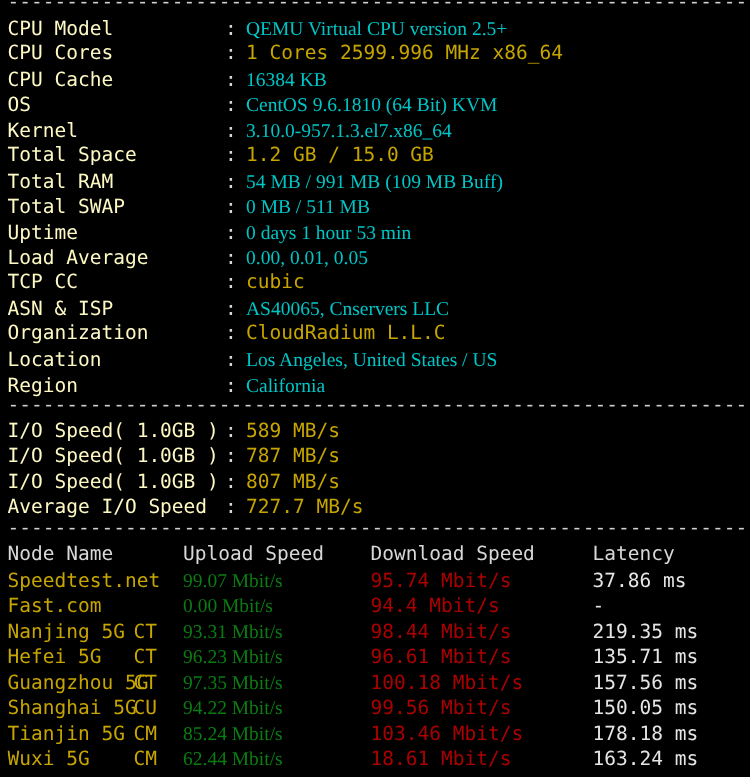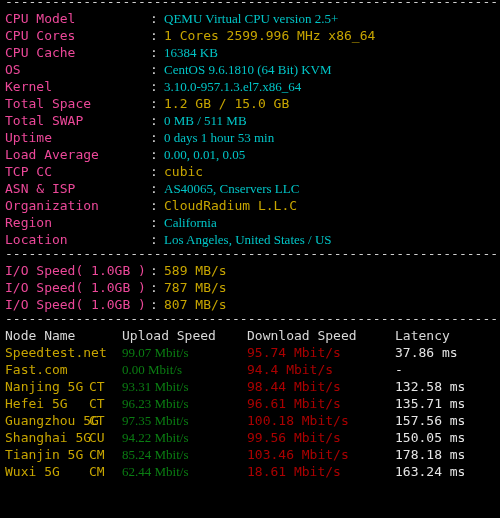--- a/index.html
+++ b/index.html
@@ -47,21 +47,21 @@
   
   .info-row {
     height: 17px;
     line-height: 17px;
     white-space: pre;
     overflow: hidden;
   }
   .info-label {
     display: inline-block;
     width: 145px;
-    color: #ec4899;
+    color: #fef9c3;
     white-space: pre;
   }
   .info-colon {
     display: inline-block;
     width: 14px;
     color: #d8d8d8;
   }
   .info-value { white-space: pre; }
 
   .v-cyan   { color: #00c5c7; font-family: Liberation Serif, serif; }
@@ -96,45 +96,47 @@
 
   <div class="sep sep-top pad">----------------------------------------------------------------------</div>
 
   <div id="system-info-block" class="pad">
       <div class="info-row"><span class="info-label">CPU Model</span><span class="info-colon">:</span><span class="info-value v-cyan">QEMU Virtual CPU version 2.5+</span></div>
       <div class="info-row"><span class="info-label">CPU Cores</span><span class="info-colon">:</span><span class="info-value v-yellow">1 Cores 2599.996 MHz x86_64</span></div>
       <div class="info-row"><span class="info-label">CPU Cache</span><span class="info-colon">:</span><span class="info-value v-cyan">16384 KB</span></div>
       <div class="info-row"><span class="info-label">OS</span><span class="info-colon">:</span><span class="info-value v-cyan">CentOS 9.6.1810 (64 Bit) KVM</span></div>
       <div class="info-row"><span class="info-label">Kernel</span><span class="info-colon">:</span><span class="info-value v-cyan">3.10.0-957.1.3.el7.x86_64</span></div>
       <div class="info-row"><span class="info-label">Total Space</span><span class="info-colon">:</span><span class="info-value v-yellow">1.2 GB / 15.0 GB</span></div>
+      <div class="info-row"><span class="info-label">Total RAM</span><span class="info-colon">:</span><span class="info-value v-cyan">54 MB / 991 MB (109 MB Buff)</span></div>
       <div class="info-row"><span class="info-label">Total SWAP</span><span class="info-colon">:</span><span class="info-value v-cyan">0 MB / 511 MB</span></div>
       <div class="info-row"><span class="info-label">Uptime</span><span class="info-colon">:</span><span class="info-value v-cyan">0 days 1 hour 53 min</span></div>
       <div class="info-row"><span class="info-label">Load Average</span><span class="info-colon">:</span><span class="info-value v-cyan">0.00, 0.01, 0.05</span></div>
       <div class="info-row"><span class="info-label">TCP CC</span><span class="info-colon">:</span><span class="info-value v-yellow">cubic</span></div>
       <div class="info-row"><span class="info-label">ASN &amp; ISP</span><span class="info-colon">:</span><span class="info-value v-cyan">AS40065, Cnservers LLC</span></div>
       <div class="info-row"><span class="info-label">Organization</span><span class="info-colon">:</span><span class="info-value v-yellow">CloudRadium L.L.C</span></div>
+      <div class="info-row"><span class="info-label">Location</span><span class="info-colon">:</span><span class="info-value v-cyan">Los Angeles, United States / US</span></div>
       <div class="info-row"><span class="info-label">Region</span><span class="info-colon">:</span><span class="info-value v-cyan">California</span></div>
-      <div class="info-row"><span class="info-label">Location</span><span class="info-colon">:</span><span class="info-value v-cyan">Los Angeles, United States / US</span></div>
     </div>
 
   <div class="sep sep-mid pad">----------------------------------------------------------------------</div>
 
   <div id="io-block" class="pad">
       <div class="info-row"><span class="info-label">I/O Speed( 1.0GB )</span><span class="info-colon">:</span><span class="info-value v-yellow">589 MB/s</span></div>
       <div class="info-row"><span class="info-label">I/O Speed( 1.0GB )</span><span class="info-colon">:</span><span class="info-value v-yellow">787 MB/s</span></div>
       <div class="info-row"><span class="info-label">I/O Speed( 1.0GB )</span><span class="info-colon">:</span><span class="info-value v-yellow">807 MB/s</span></div>
+      <div class="info-row"><span class="info-label">Average I/O Speed</span><span class="info-colon">:</span><span class="info-value v-yellow">727.7 MB/s</span></div>
     </div>
 
   <div class="sep sep-mid pad">----------------------------------------------------------------------</div>
 
   <div id="speedtest-block" class="pad">
       <div class="tbl-row hdr"><span class="c-node">Node Name</span><span class="c-isp"></span><span class="c-up">Upload Speed</span><span class="c-down">Download Speed</span><span class="c-lat">Latency</span></div>
       <div class="tbl-row"><span class="c-node n-name">Speedtest.net</span><span class="c-isp n-isp"></span><span class="c-up n-up">99.07 Mbit/s</span><span class="c-down n-down">95.74 Mbit/s</span><span class="c-lat n-lat">37.86 ms</span></div>
       <div class="tbl-row"><span class="c-node n-name">Fast.com</span><span class="c-isp n-isp"></span><span class="c-up n-up">0.00 Mbit/s</span><span class="c-down n-down">94.4 Mbit/s</span><span class="c-lat n-lat">-</span></div>
-      <div class="tbl-row"><span class="c-node n-name">Nanjing 5G</span><span class="c-isp n-isp">CT</span><span class="c-up n-up">93.31 Mbit/s</span><span class="c-down n-down">98.44 Mbit/s</span><span class="c-lat n-lat">132.58 ms</span></div>
+      <div class="tbl-row"><span class="c-node n-name">Nanjing 5G</span><span class="c-isp n-isp">CT</span><span class="c-up n-up">93.31 Mbit/s</span><span class="c-down n-down">98.44 Mbit/s</span><span class="c-lat n-lat">219.35 ms</span></div>
       <div class="tbl-row"><span class="c-node n-name">Hefei 5G</span><span class="c-isp n-isp">CT</span><span class="c-up n-up">96.23 Mbit/s</span><span class="c-down n-down">96.61 Mbit/s</span><span class="c-lat n-lat">135.71 ms</span></div>
       <div class="tbl-row"><span class="c-node n-name">Guangzhou 5G</span><span class="c-isp n-isp">CT</span><span class="c-up n-up">97.35 Mbit/s</span><span class="c-down n-down">100.18 Mbit/s</span><span class="c-lat n-lat">157.56 ms</span></div>
       <div class="tbl-row"><span class="c-node n-name">Shanghai 5G</span><span class="c-isp n-isp">CU</span><span class="c-up n-up">94.22 Mbit/s</span><span class="c-down n-down">99.56 Mbit/s</span><span class="c-lat n-lat">150.05 ms</span></div>
       <div class="tbl-row"><span class="c-node n-name">Tianjin 5G</span><span class="c-isp n-isp">CM</span><span class="c-up n-up">85.24 Mbit/s</span><span class="c-down n-down">103.46 Mbit/s</span><span class="c-lat n-lat">178.18 ms</span></div>
       <div class="tbl-row"><span class="c-node n-name">Wuxi 5G</span><span class="c-isp n-isp">CM</span><span class="c-up n-up">62.44 Mbit/s</span><span class="c-down n-down">18.61 Mbit/s</span><span class="c-lat n-lat">163.24 ms</span></div>
     </div>
 
 </div>
 
 </body></html>

